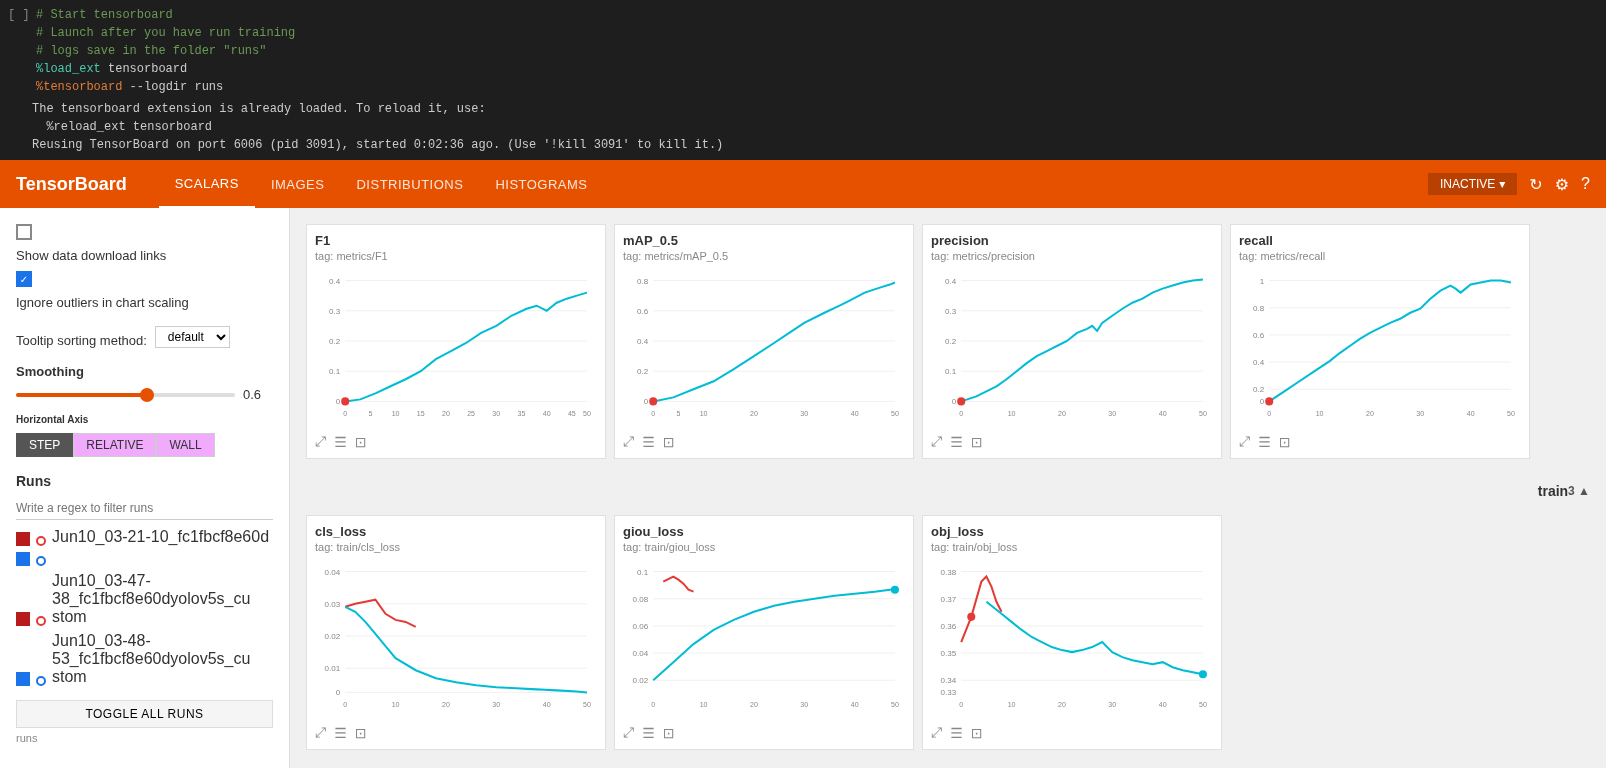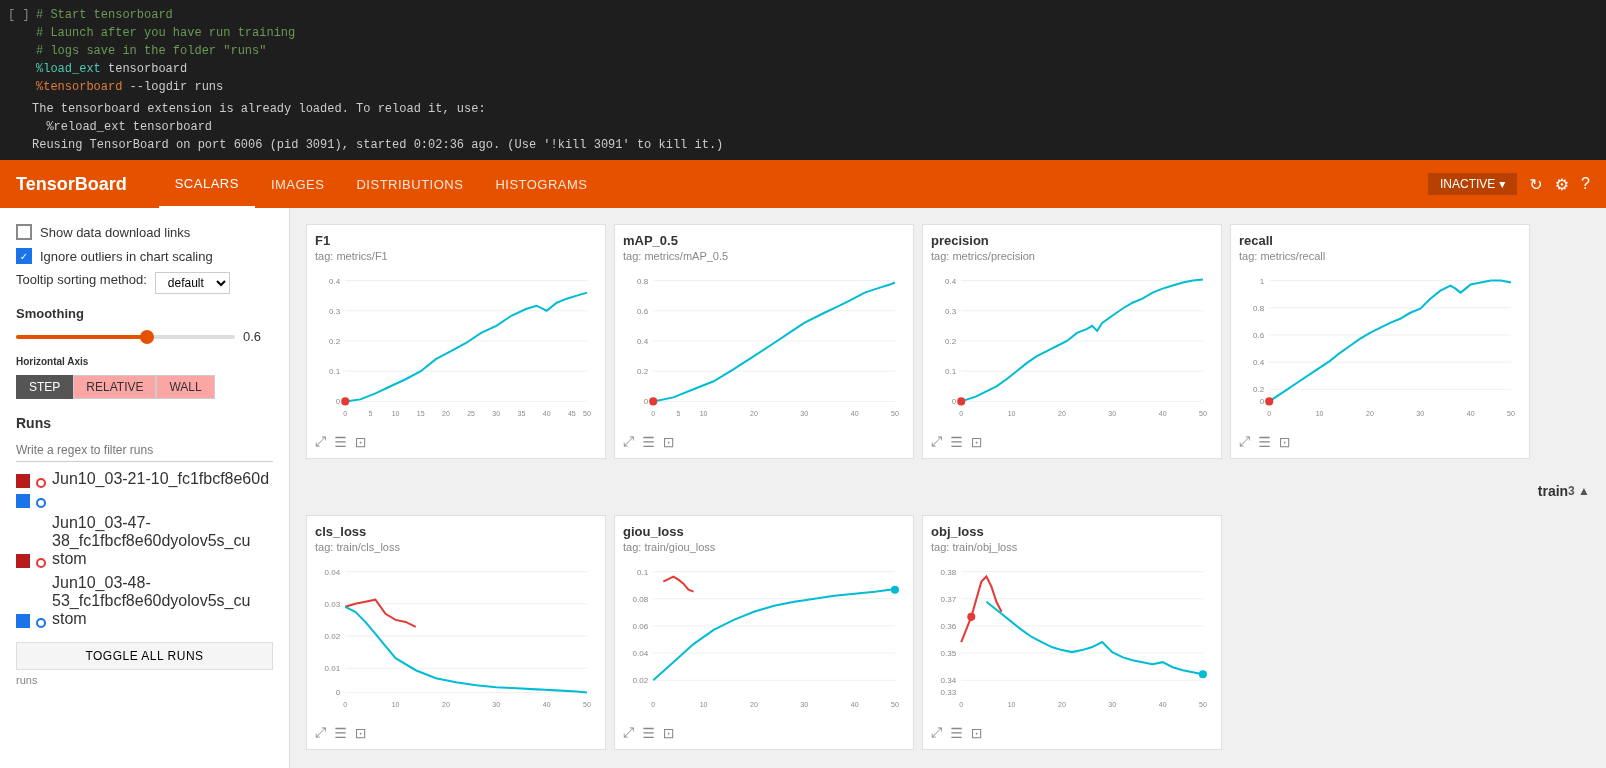--- a/index.html
+++ b/index.html
@@ -102,46 +102,47 @@
     .tb-sidebar {
       width: 290px;
       background: white;
       border-right: 1px solid #ddd;
       padding: 16px;
       overflow-y: auto;
       flex-shrink: 0;
     }
     .sidebar-option {
       display: flex;
-      align-items: flex-end;
+      align-items: flex-start;
       gap: 8px;
       margin-bottom: 8px;
       font-size: 13px;
       color: #333;
+      flex-direction: column;
     }
     .cb-box {
       width: 16px;
       height: 16px;
       border: 2px solid #888;
       display: inline-flex;
       align-items: center;
       justify-content: center;
       flex-shrink: 0;
     }
     .cb-box.checked {
       background: #1a73e8;
       border-color: #1a73e8;
       color: white;
       font-size: 10px;
     }
     .tooltip-row {
       display: flex;
-      align-items: flex-start;
+      align-items: flex-end;
       gap: 8px;
-      margin: 8px 0;
+      margin: 16px 0;
       font-size: 13px;
       color: #333;
     }
     .tooltip-select {
       border: 1px solid #ccc;
       background: white;
       padding: 2px 8px;
       font-size: 12px;
       cursor: pointer;
     }
@@ -191,21 +192,21 @@
       margin: 12px 0 8px;
     }
     .axis-buttons {
       display: flex;
       gap: 0;
     }
     .axis-btn {
       padding: 4px 12px;
       font-size: 12px;
       border: 1px solid #ccc;
-      background: #fca5a5;
+      background: #f0abfc;
       cursor: pointer;
       color: #333;
     }
     .axis-btn.active {
       background: #555;
       color: white;
       border-color: #555;
     }
     .runs-title {
       font-size: 14px;

